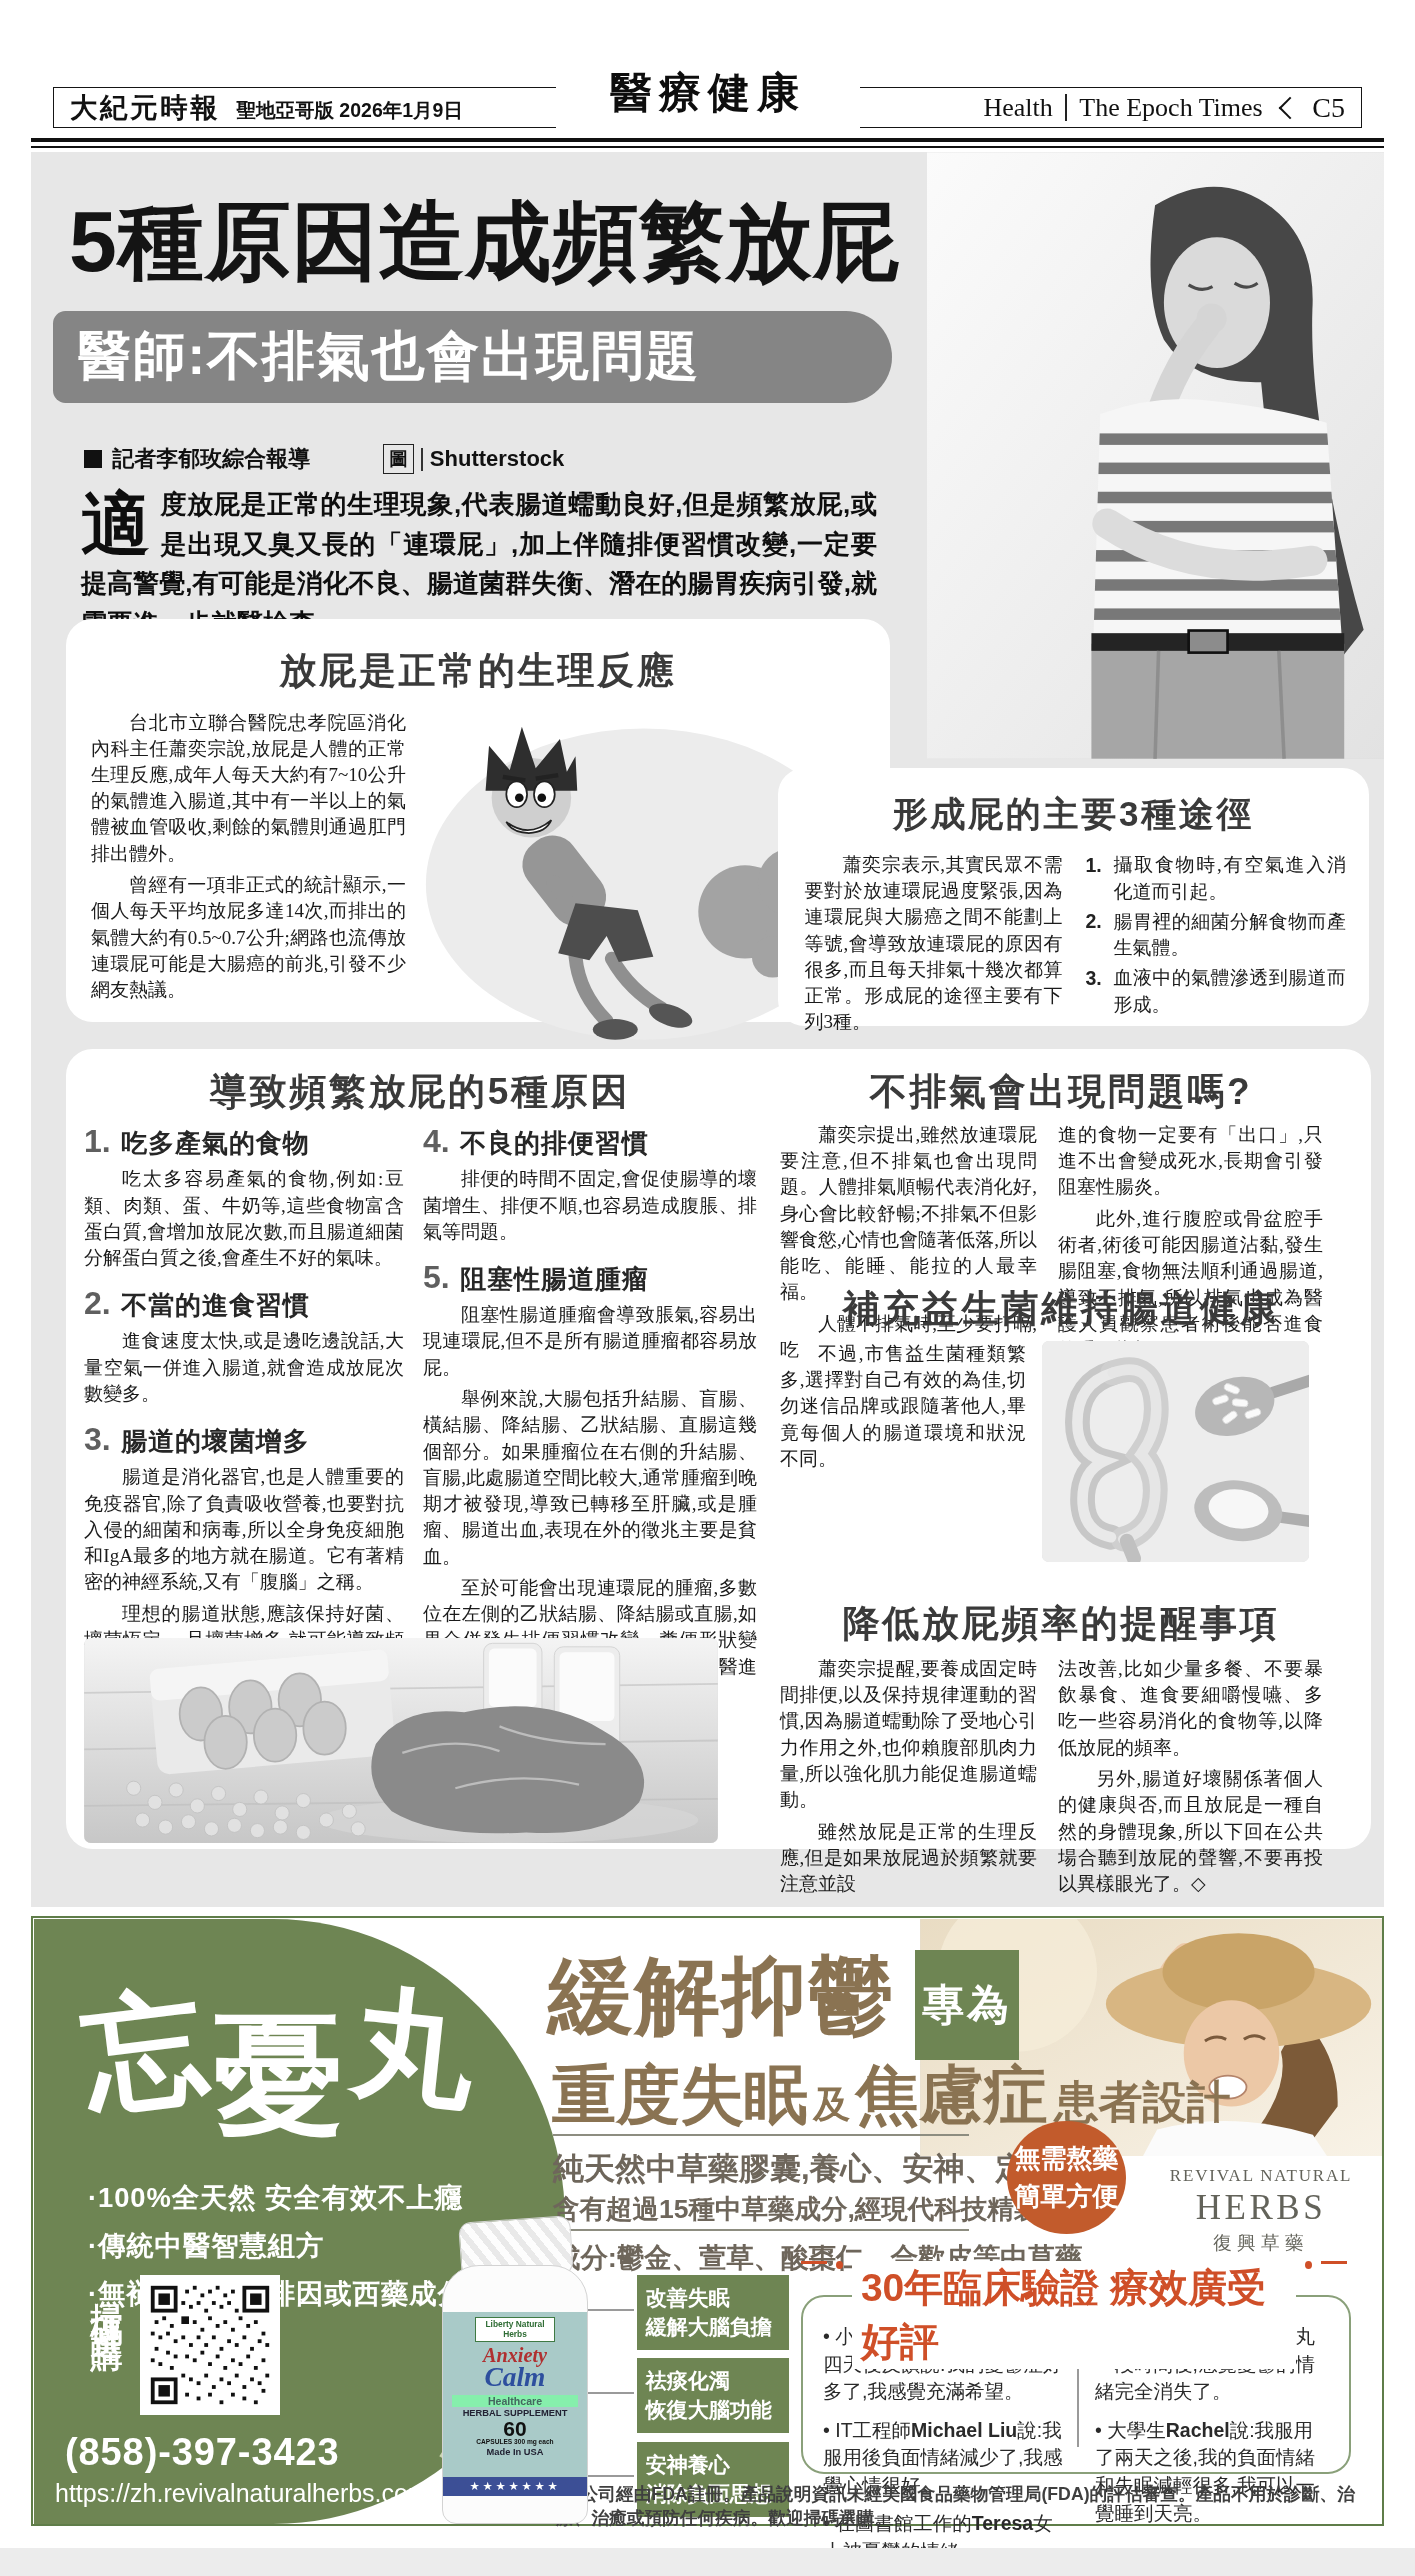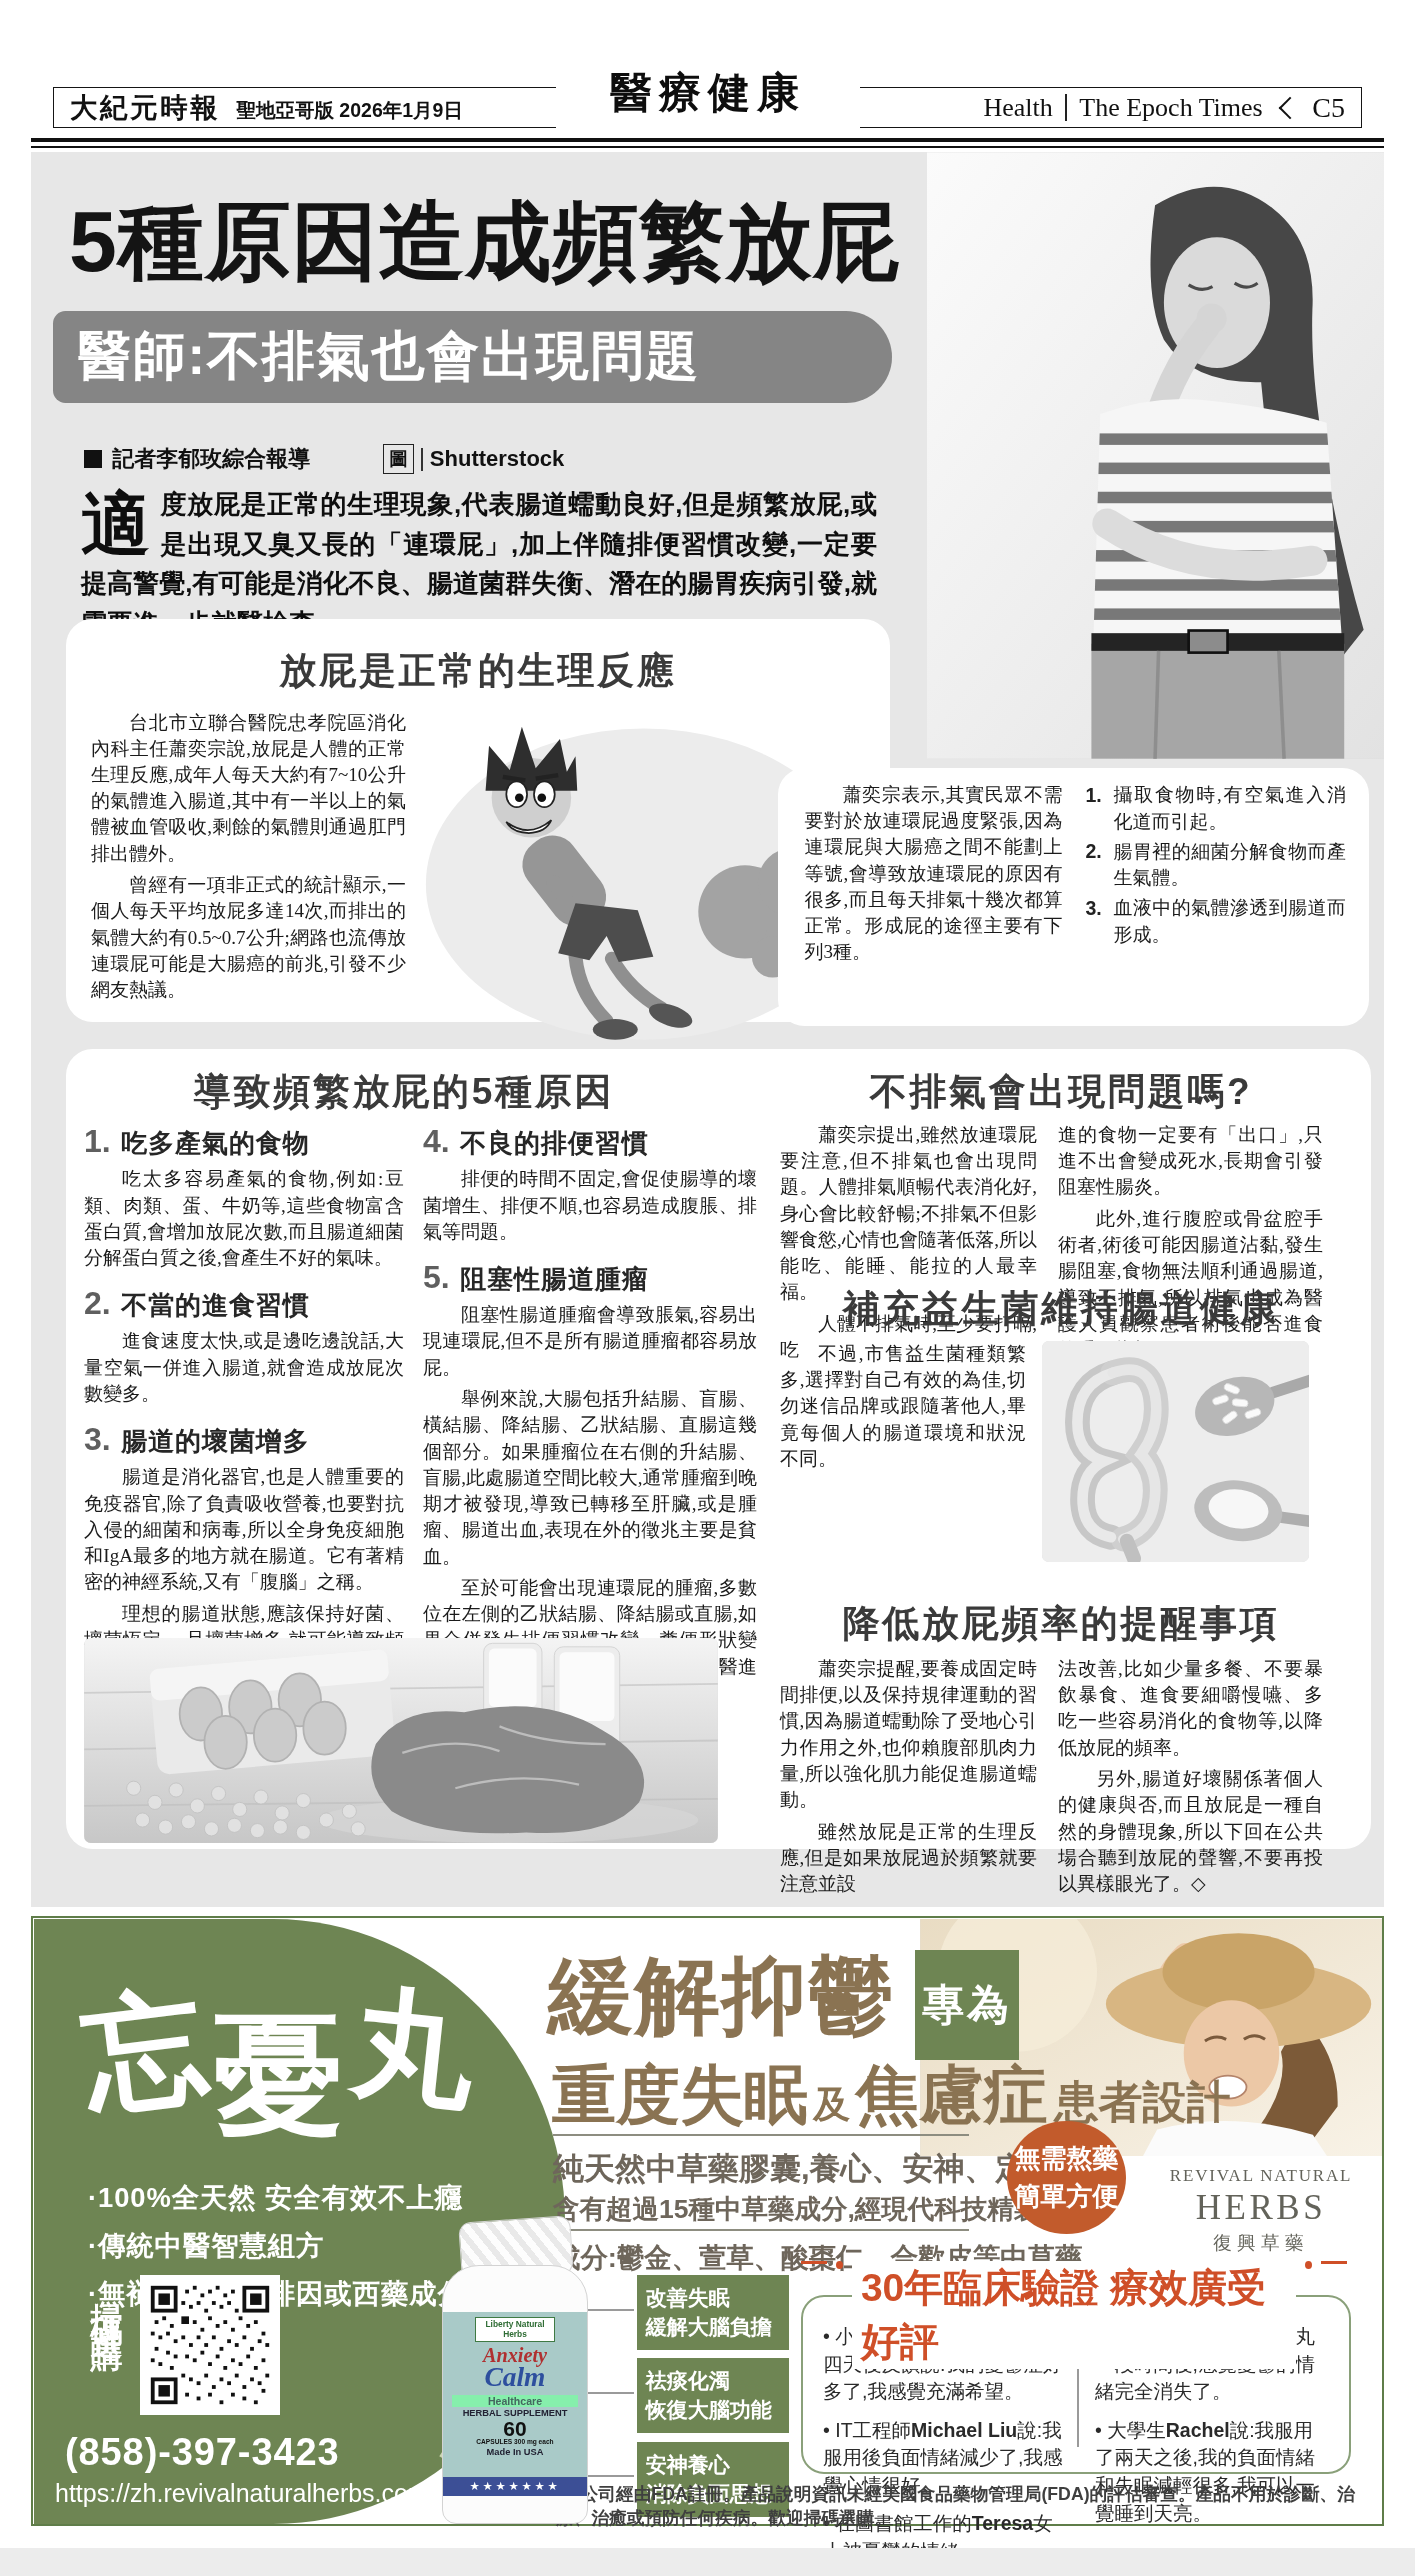--- a/index.html
+++ b/index.html
@@ -268,20 +268,21 @@
           <ellipse cx="160" cy="104" rx="12" ry="15" fill="#fff" stroke="#222" stroke-width="2"></ellipse>
           <circle cx="157" cy="108" r="5" fill="#111"></circle>
           <path d="M112 84 L138 88 M150 86 L176 82" stroke="#222" stroke-width="5"></path>
           <path d="M116 136 Q142 156 168 134 Q162 148 142 149 Q122 148 116 136 Z" fill="#fff" stroke="#222" stroke-width="2"></path>
         </svg>
       </div>
     </div>
   </div>
 
   <div class="abs card card2">
+    <div class="sec-title">形成屁的主要3種途徑</div>
     <div class="card2-row">
       <div class="card2-col1 body">
         <p>蕭奕宗表示,其實民眾不需要對於放連環屁過度緊張,因為連環屁與大腸癌之間不能劃上等號,會導致放連環屁的原因有很多,而且每天排氣十幾次都算正常。形成屁的途徑主要有下列3種。</p>
       </div>
       <div style="flex:1">
         <div class="pw-item">
           <span class="pw-num">1.</span>
           <p class="pw-text">攝取食物時,有空氣進入消化道而引起。</p>
         </div>
         <div class="pw-item">
@@ -291,21 +292,21 @@
         <div class="pw-item">
           <span class="pw-num">3.</span>
           <p class="pw-text">血液中的氣體滲透到腸道而形成。</p>
         </div>
       </div>
     </div>
   </div>
 
   <div class="abs card card3"></div>
 
-  <div class="abs sec-title" style="left:68px;top:1067px;width:672px;font-size:37px;">導致頻繁放屁的5種原因</div>
+  <div class="abs sec-title" style="left:84px;top:1067px;width:672px;font-size:37px;">導致頻繁放屁的5種原因</div>
 
   <div class="abs body" style="left:84px;top:1123px;width:320px;">
     <div class="reason-item">
       <div class="reason-head">
         <span class="r-num">1.</span>
         <span class="r-title">吃多產氣的食物</span>
       </div>
       <p>吃太多容易產氣的食物,例如:豆類、肉類、蛋、牛奶等,這些食物富含蛋白質,會增加放屁次數,而且腸道細菌分解蛋白質之後,會產生不好的氣味。</p>
     </div>
     <div class="reason-item">

